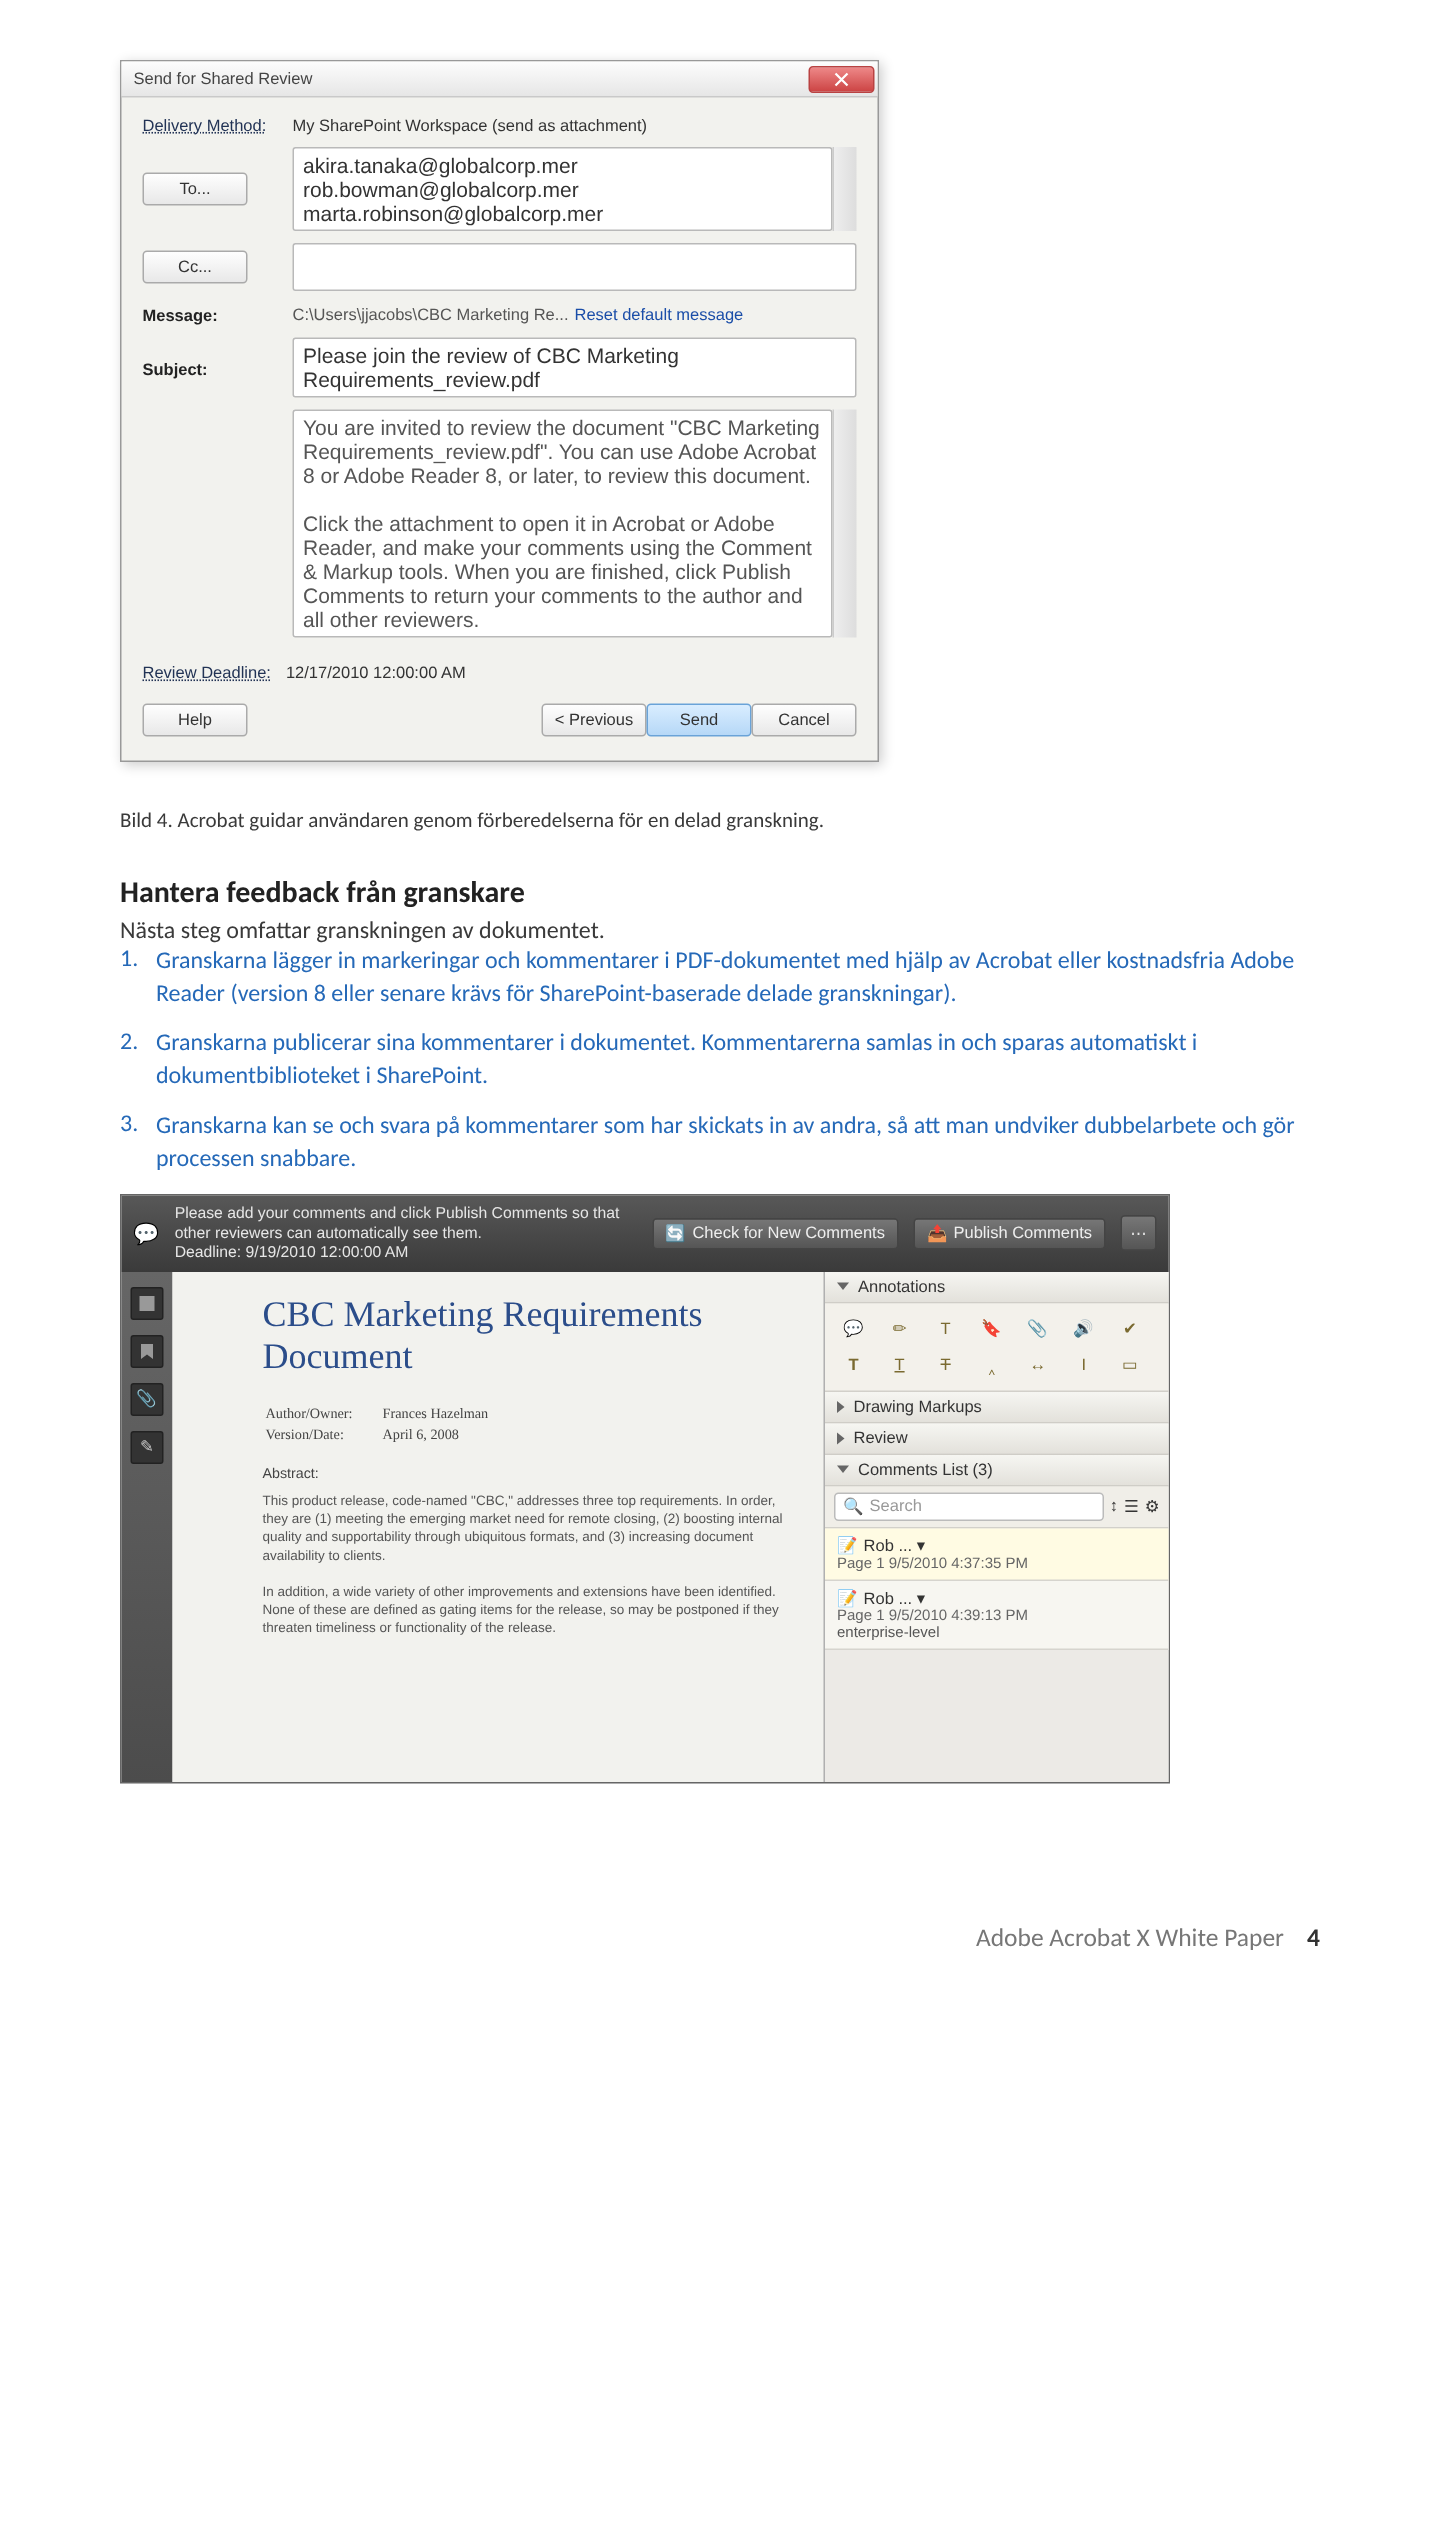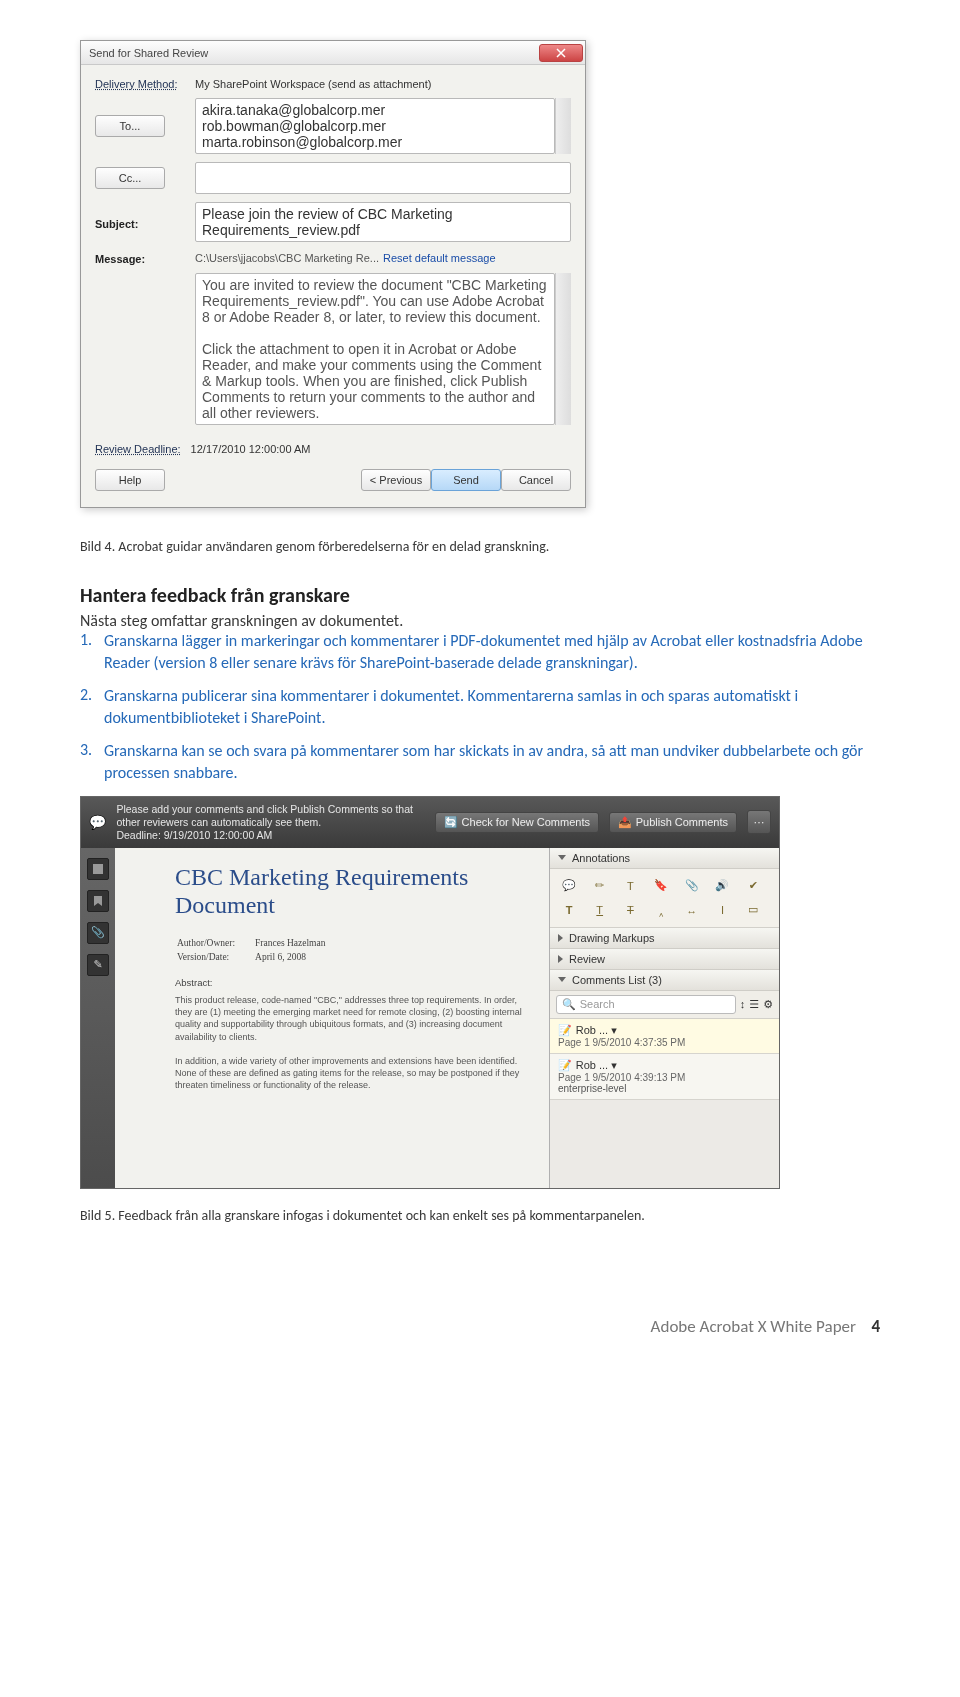--- a/index.html
+++ b/index.html
@@ -103,32 +103,32 @@
           <div class="scroll-rail"></div>
         </div>
       </div>
 
       <div class="row">
         <div style="width:100px;"><span class="btn">Cc...</span></div>
         <div class="textbox" style="min-height:32px;"></div>
       </div>
 
       <div class="row">
-        <span class="lbl" style="font-weight:bold;">Subject:</span>
-        <div class="textbox">Please join the review of CBC Marketing Requirements_review.pdf</div>
-      </div>
-
-      <div class="row">
         <span class="lbl" style="font-weight:bold;">Message:</span>
         <div style="flex:1;">
           <div class="msg-row">
             <span class="msg-path">C:\Users\jjacobs\CBC Marketing Re...</span>
             <span class="reset-link">Reset default message</span>
           </div>
         </div>
+      </div>
+
+      <div class="row">
+        <span class="lbl" style="font-weight:bold;">Subject:</span>
+        <div class="textbox">Please join the review of CBC Marketing Requirements_review.pdf</div>
       </div>
 
       <div class="row">
         <span class="lbl"></span>
         <div style="flex:1;display:flex;">
           <div class="textbox msg">You are invited to review the document "CBC Marketing Requirements_review.pdf". You can use Adobe Acrobat 8 or Adobe Reader 8, or later, to review this document.
 
 Click the attachment to open it in Acrobat or Adobe Reader, and make your comments using the Comment &amp; Markup tools. When you are finished, click Publish Comments to return your comments to the author and all other reviewers.</div>
           <div class="scroll-rail"></div>
         </div>
@@ -284,21 +284,20 @@
               <span>📝</span>
               <span>Rob ... ▾</span>
             </div>
           <div class="meta-row">Page 1  9/5/2010 4:39:13 PM</div>
           <div class="extra">enterprise-level</div>
         </div>
       </div>
     </div>
   </div>
 
-  <p class="caption">Bild 5. Feedback från alla granskare infogas i dokumentet och kan enkelt ses på kommentarpanelen.</p>
 
   <div class="footer">
     <span></span>
     <span>
       <span class="product">Adobe Acrobat X White Paper</span>
       &nbsp;&nbsp;
       <span class="pageno">4</span>
     </span>
   </div>
 

